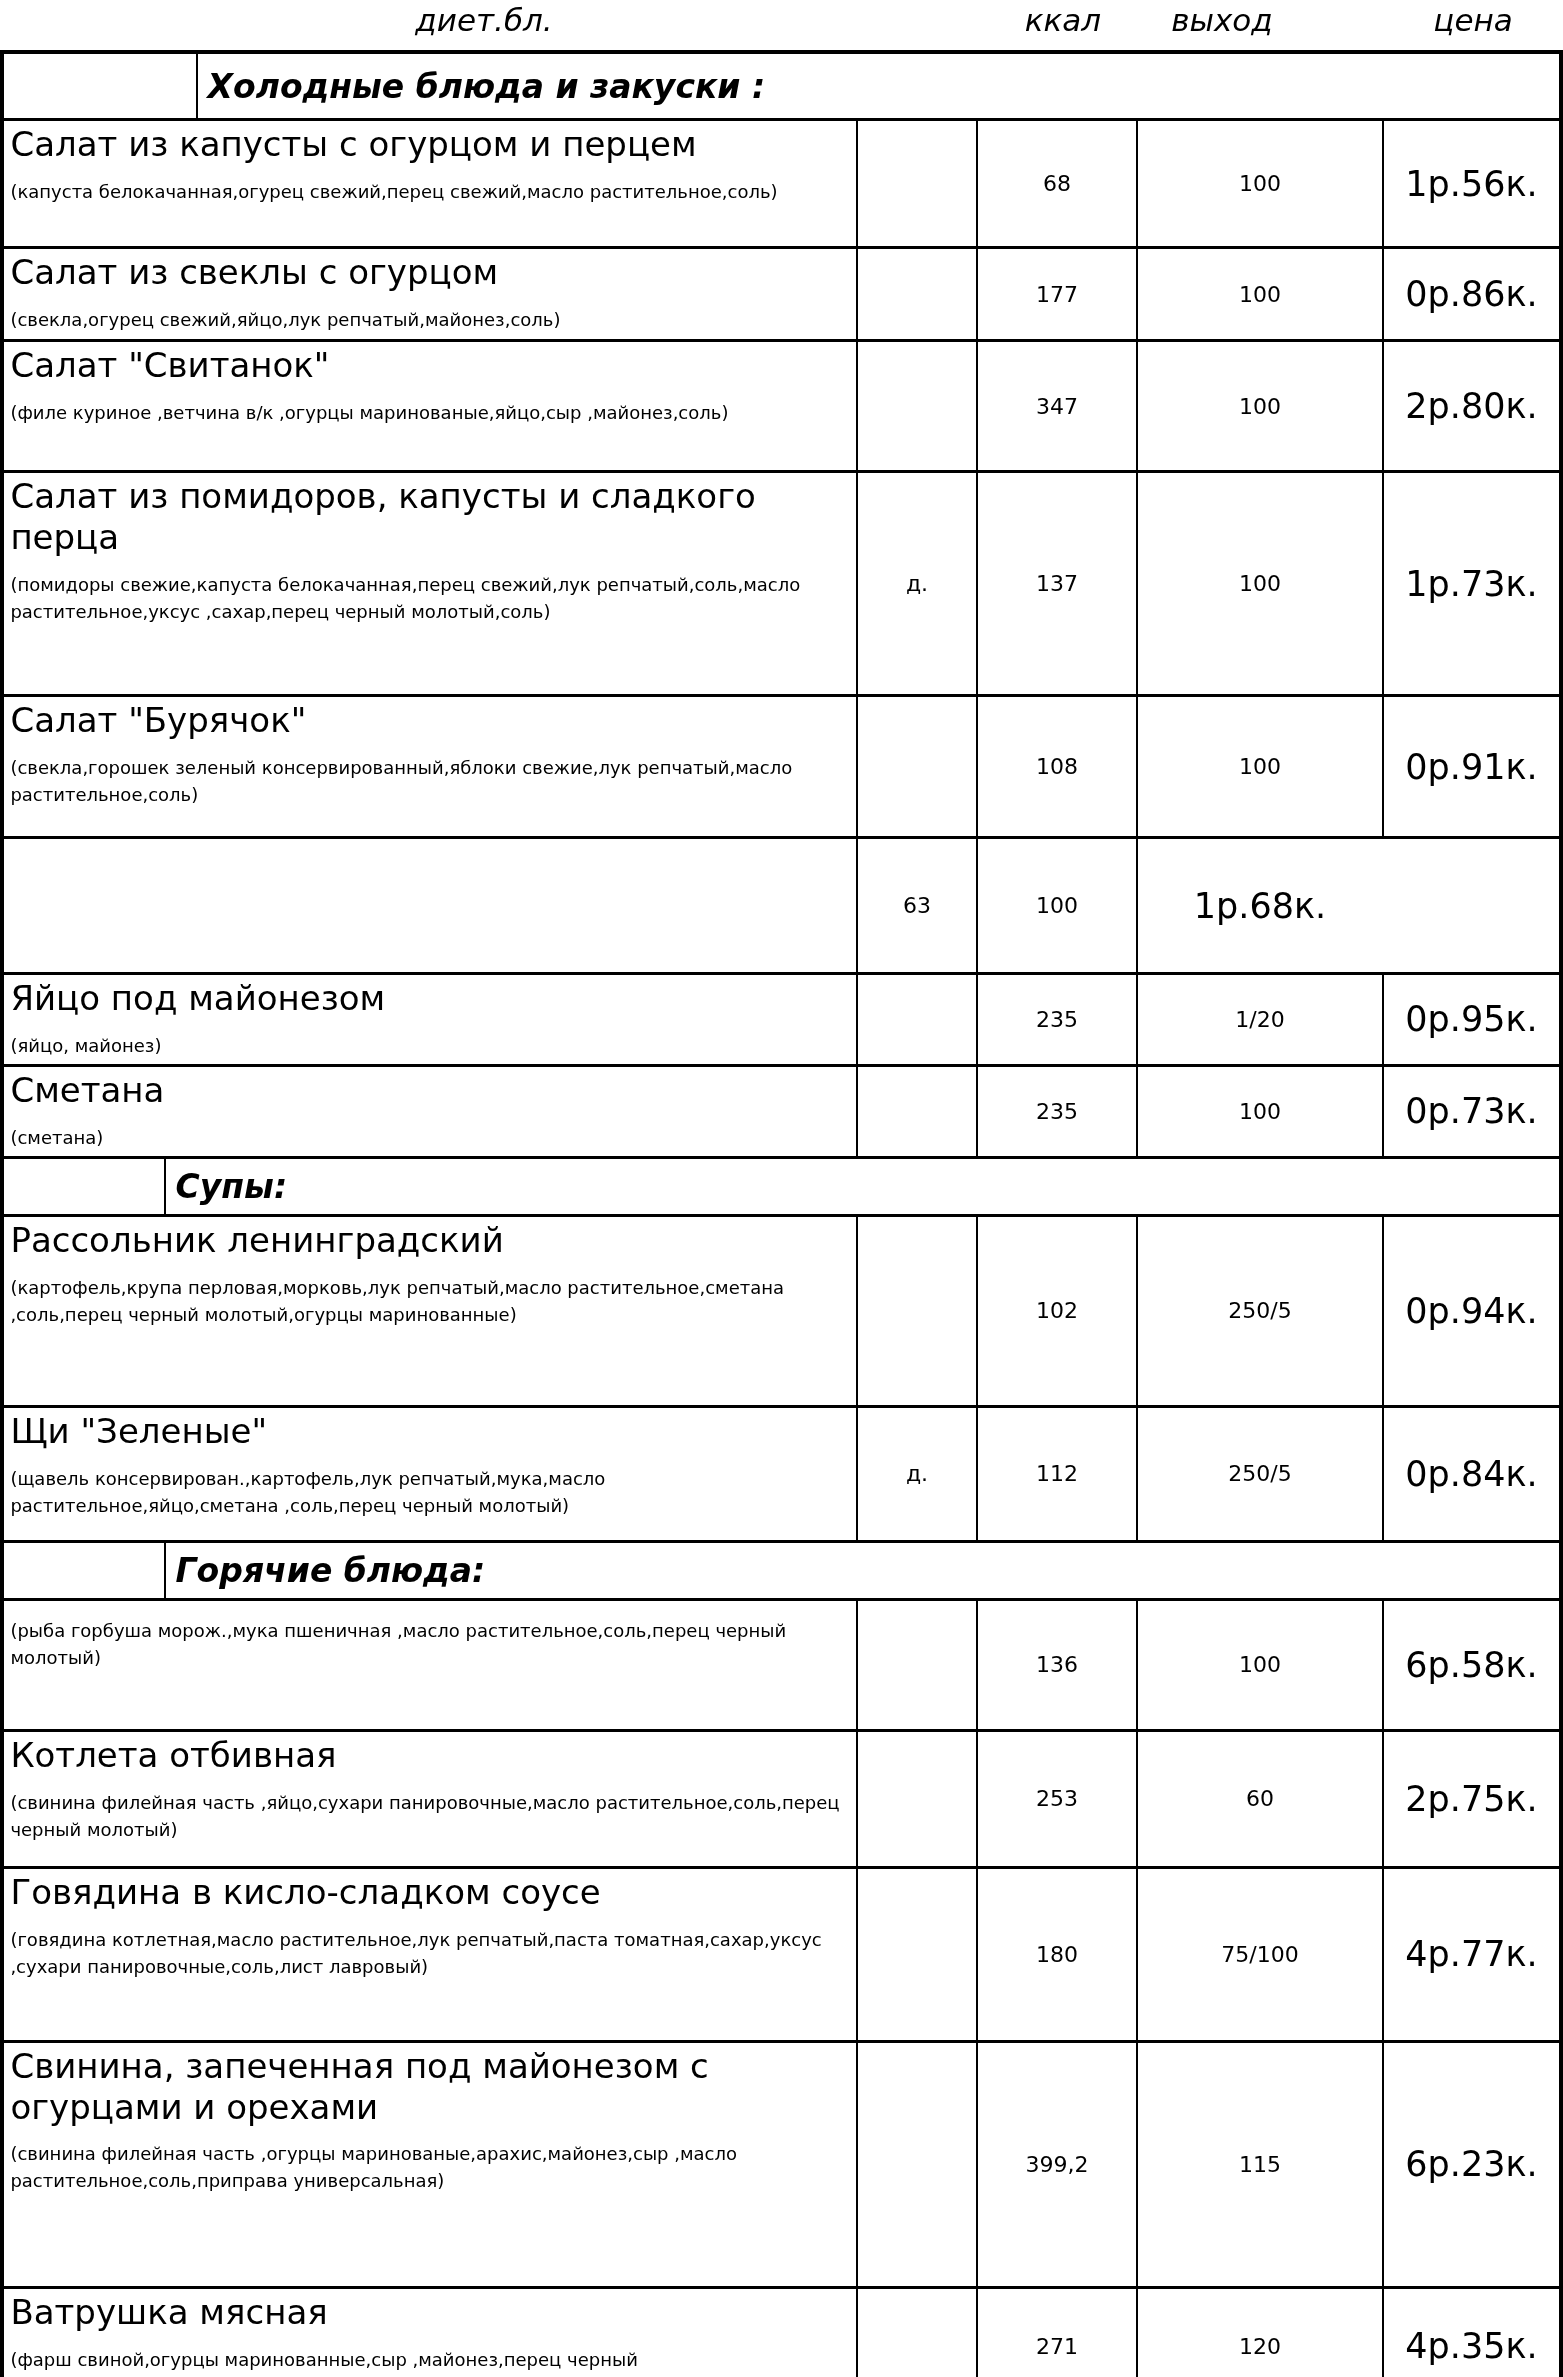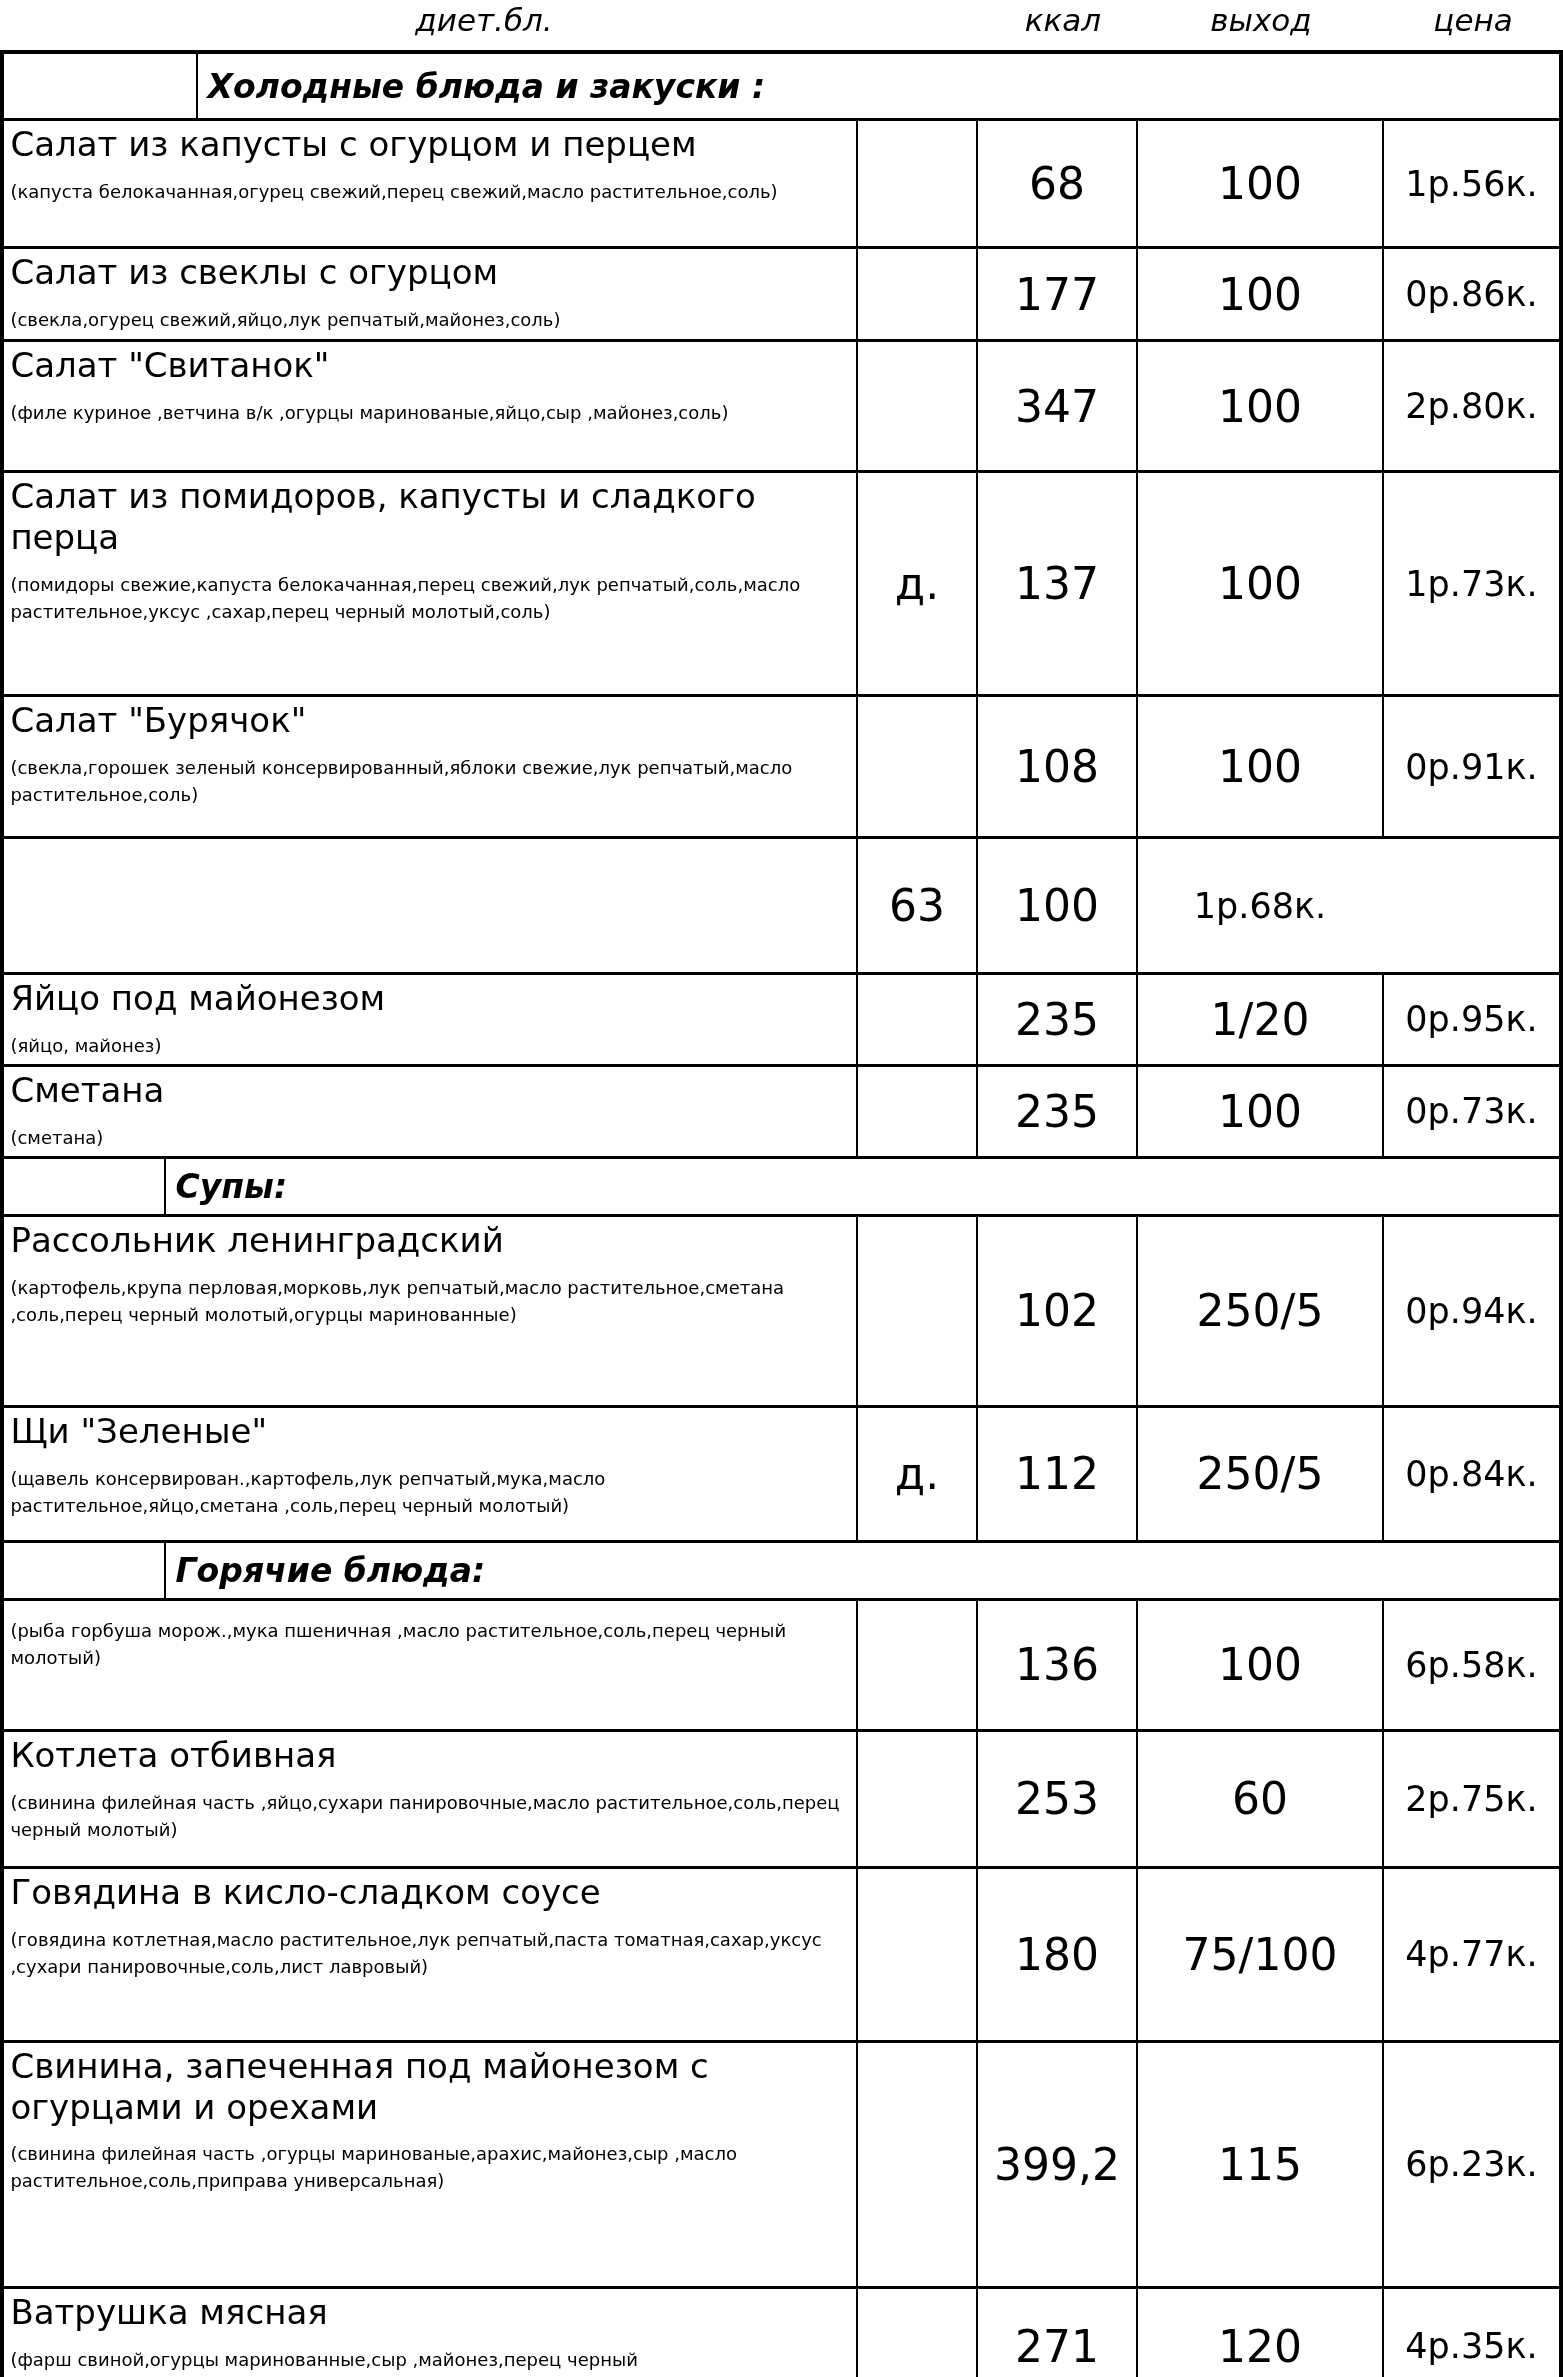--- a/index.html
+++ b/index.html
@@ -12,34 +12,34 @@
   .row{display:grid;border-top:3.2px solid #000;}
   .menu-table > .row:first-child{border-top:none;padding-left:32px;}
   .dish{grid-template-columns:852px 120px 160px 246px 1fr;}
   .sec{grid-template-columns:160px 1fr;}
   .cell{box-sizing:border-box;min-width:0;}
   .cell + .cell{border-left:2.4px solid #000;}
   .name-cell{padding:3.2px 8px 4.8px 6.4px;border-radius:7px;}
   .dish-name{font-size:34px;line-height:1.2;white-space:pre-wrap;}
   .dish-ingredients{font-size:18px;line-height:1.5;margin-top:13px;}
   .num{display:flex;align-items:center;justify-content:center;
-    font-size:44px;text-align:center;padding:3.2px;}
+    font-size:22px;text-align:center;padding:3.2px;}
   .price{font-size:35px;}
   .sec-title{font-size:33px;font-weight:bold;font-style:italic;
     padding:8px 8px 8px 9.6px;display:flex;align-items:center;}
 </style>
 </head>
 <body>
 
 <div class="page">
 
   <div class="top-header">
     <span class="hlabel" style="left:484px">диет.бл.</span>
     <span class="hlabel" style="left:1063px">ккал</span>
-    <span class="hlabel" style="left:1261px">выход</span>
+    <span class="hlabel" style="left:1222px">выход</span>
     <span class="hlabel" style="left:1473px">цена</span>
   </div>
 
   <div class="menu-table">
 
     <div class="row sec" style="min-height:64px">
       <div class="cell"></div>
       <div class="cell sec-title">Холодные блюда и закуски :</div>
     </div>
 

